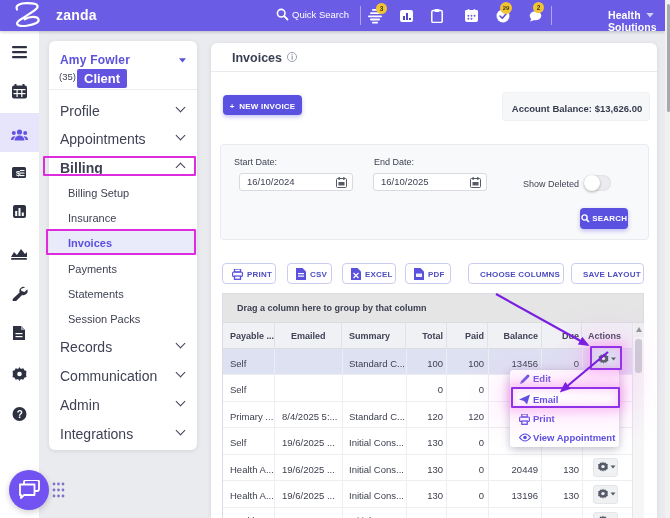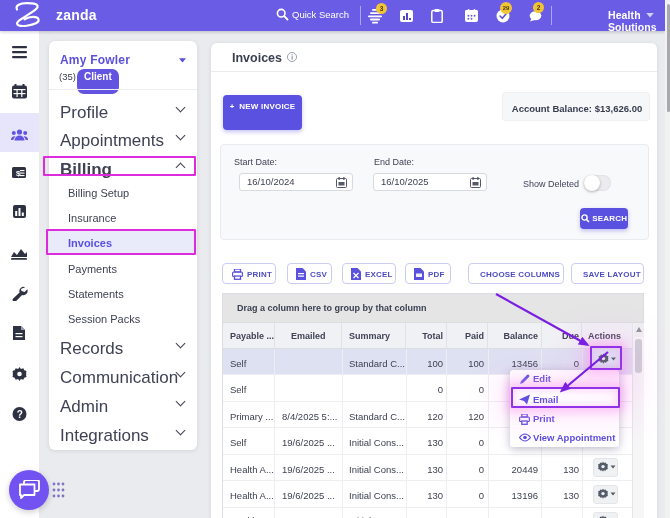--- a/index.html
+++ b/index.html
@@ -24,23 +24,23 @@
 .railicon { position:absolute; left:0; width:39px; text-align:center; }
 
 
 #fab { position:absolute; left:9px; top:470px; width:40px; height:40px; border-radius:50%; background:#7352f2; z-index:20; box-shadow:0 2px 6px rgba(0,0,0,.2); }
 #dots { position:absolute; left:52px; top:482px; z-index:20; }
 
 
 #side { position:absolute; left:49px; top:41px; width:148px; height:409px; background:#fff; border-radius:6px; box-shadow:0 1px 4px rgba(60,60,90,.12); z-index:5; }
 #side .name { position:absolute; left:11px; top:12px; color:#5b50dd; font-weight:bold; font-size:12px; letter-spacing:.2px; }
 #side .age { position:absolute; left:10px; top:30px; color:#3f4254; font-size:9.5px; }
-#side .pill { position:absolute; left:28px; top:28px; background:#6254e0; color:#fff; font-weight:bold; font-size:10px; border-radius:7px; padding:2px 7px 12px; }
+#side .pill { position:absolute; left:28px; top:28px; background:#6254e0; color:#fff; font-weight:bold; font-size:13px; border-radius:2px; padding:2px 7px 2px; }
 #side .hr { position:absolute; left:0; top:48px; width:148px; height:1px; background:#ebedf0; }
-.mi { position:absolute; left:11px; color:#3f4254; font-size:17px; }
+.mi { position:absolute; left:11px; color:#3f4254; font-size:14px; }
 .ms { position:absolute; left:19px; color:#3f4254; font-size:11px; }
 .chev { position:absolute; width:7px; height:7px; border-right:1.6px solid #3f4254; border-bottom:1.6px solid #3f4254; }
 .chev.down { transform:rotate(45deg); }
 .chev.up { transform:rotate(-135deg); }
 
 
 #main { position:absolute; left:211px; top:43px; width:446px; height:475px; background:#fff; border-radius:6px 6px 0 0; box-shadow:0 1px 4px rgba(60,60,90,.12); z-index:5; }
 #main .title { position:absolute; left:21px; top:8px; color:#3a3f51; font-weight:bold; font-size:12.5px; }
 #main .hr { position:absolute; left:0; top:28px; width:446px; height:1px; background:#e9ebee; }
 .btn-purple { position:absolute; background:#5b51e0; color:#fff; font-weight:bold; font-size:8px; border-radius:4px; text-align:center; letter-spacing:.2px; box-shadow:0 2px 4px rgba(91,81,224,.35); }
@@ -297,21 +297,21 @@
 
 <div id="main">
   <span class="title">Invoices</span>
   <svg class="abs" style="left:76px;top:9px" width="10" height="10" viewBox="0 0 11 11">
     <circle cx="5.5" cy="5.5" r="5" fill="none" stroke="#9aa0ab" stroke-width="1.1"></circle>
     <rect x="5" y="4.5" width="1.4" height="4" fill="#9aa0ab"></rect>
     <rect x="5" y="2.3" width="1.4" height="1.4" fill="#9aa0ab"></rect>
   </svg>
   <div class="hr"></div>
 
-  <div class="btn-purple" style="left:12px;top:52px;width:79px;height:35px;line-height:23px;">+&nbsp; NEW INVOICE</div>
+  <div class="btn-purple" style="left:12px;top:52px;width:79px;height:20px;line-height:23px;">+&nbsp; NEW INVOICE</div>
   <div id="accbox">
       <span>Account Balance: $13,626.00</span>
     </div>
 
   <div id="filter">
     <span class="flabel" style="left:13px;top:12px">Start Date:</span>
     <div class="finput" style="left:18px;top:28px">16/10/2024
       <svg class="abs" style="left:96px;top:3px" width="11" height="11" viewBox="0 0 11 11">
         <rect x="0.5" y="1.5" width="10" height="9" rx="1" fill="none" stroke="#555b66" stroke-width="1"></rect>
         <rect x="2.5" y="0" width="1.3" height="3" fill="#555b66"></rect>

